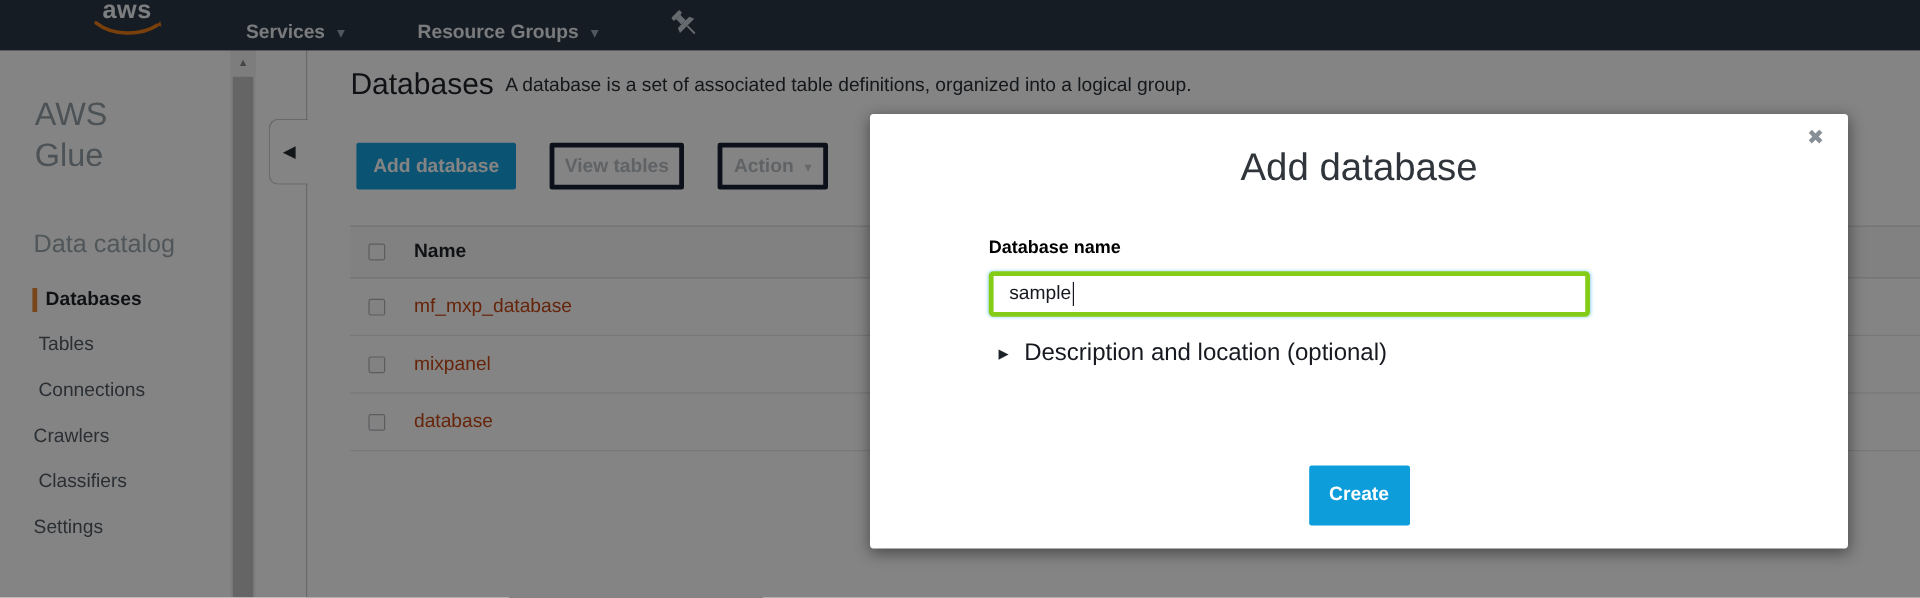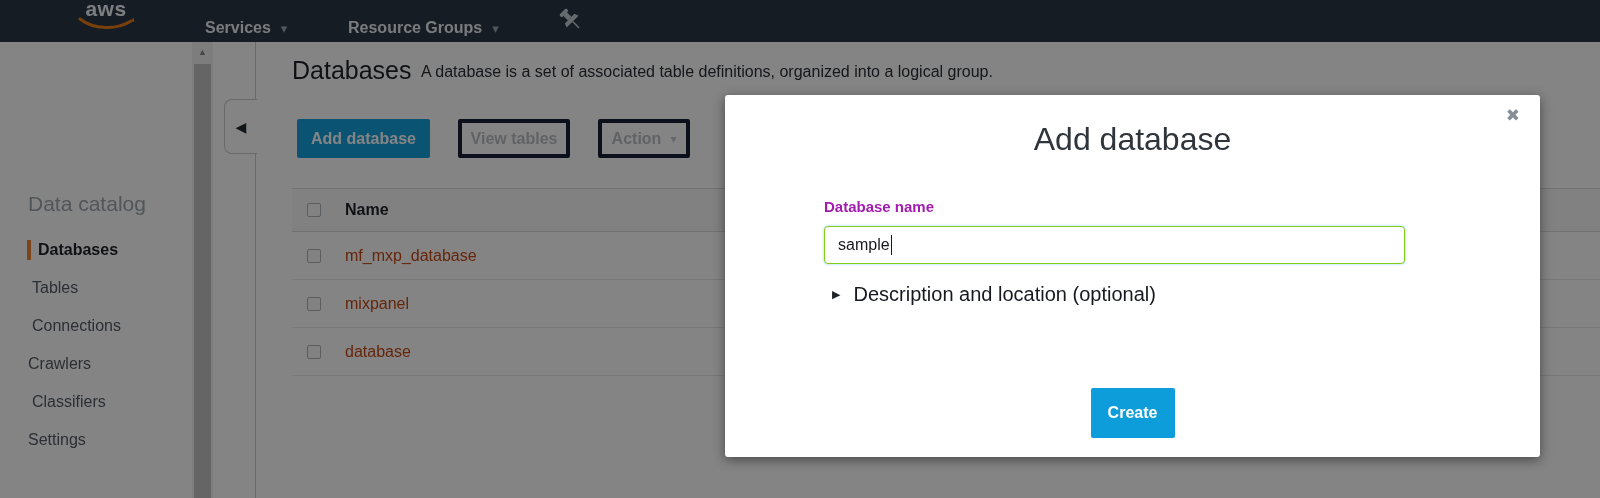--- a/index.html
+++ b/index.html
@@ -64,23 +64,23 @@
   .checkbox { width:14px; height:14px; margin-left:15px; border:1px solid #aab0b6; border-radius:2px; background:#fbfbfb; cursor:pointer; flex:none; }
   .cell-name { margin-left:24px; }
   .row-link { color:#c2410c; text-decoration:none; cursor:pointer; }
 
   
   .overlay { position:absolute; inset:0; background:rgba(10,10,10,0.5); z-index:40; }
   .modal { position:absolute; left:725px; top:95px; width:815px; height:362px; background:#ffffff;
     border-radius:3px; box-shadow:0 3px 12px rgba(0,0,0,0.45); z-index:50; }
   .modal-close { position:absolute; right:20px; top:10px; font-size:17px; font-weight:bold; color:#878f96; cursor:pointer; }
   .modal-title { position:absolute; left:0; right:0; top:26px; text-align:center; font-size:32px; color:#2f353b; }
-  .field-label { position:absolute; left:99px; top:103px; font-size:15px; font-weight:bold; color:#a21caf; }
-  .text-input { position:absolute; left:99px; top:131px; width:581px; height:38px; background:#fff;
-    border:1px solid #84cc16; border-radius:4px; box-shadow:0 0 3px rgba(63,178,239,0.55);
+  .field-label { position:absolute; left:99px; top:103px; font-size:15px; font-weight:bold; color:#000000; }
+  .text-input { position:absolute; left:99px; top:131px; width:501px; height:38px; background:#fff;
+    border:4px solid #84cc16; border-radius:4px; box-shadow:0 0 3px rgba(63,178,239,0.55);
     display:flex; align-items:center; padding-left:13px; font-size:16px; color:#16191f; cursor:text; }
   .input-caret { display:inline-block; width:1px; height:20px; background:#16191f; margin-left:1px; }
   .disclosure { position:absolute; left:107px; top:188px; display:flex; align-items:center; cursor:pointer; }
   .disclosure .tri { font-size:11px; color:#1d2228; margin-right:13px; }
   .disclosure .d-label { font-size:20px; color:#16191f; }
   .btn-create { position:absolute; left:50%; transform:translateX(-50%); top:293px; width:84px; height:50px;
     background:#0d9ddb; color:#fff; font-size:16px; font-weight:bold; border:none; border-radius:2px;
     display:flex; align-items:center; justify-content:center; cursor:pointer; }
 </style>
 </head>
@@ -106,20 +106,21 @@
     <g transform="rotate(-45 10 10)" fill="#c2ccd6">
       <rect x="6.5" y="0.5" width="7" height="2.6" rx="1"></rect>
       <rect x="8.2" y="3" width="3.6" height="4.6"></rect>
       <path d="M5.2 7.6 h9.6 l1.2 3 H4 z"></path>
       <rect x="9.5" y="10.6" width="1.1" height="6.5" rx="0.5"></rect>
     </g>
   </svg>
 </div>
 
 <div class="sidebar">
+  <div class="sidebar-title">AWS Glue</div>
   <div class="sidebar-section">Data catalog</div>
 
   <div class="side-item active si-0">
     <span class="active-bar"></span>
     <span>Databases</span>
   </div>
   <div class="side-item lvl2 si-1">
     <span>Tables</span>
   </div>
   <div class="side-item lvl2 si-2">

